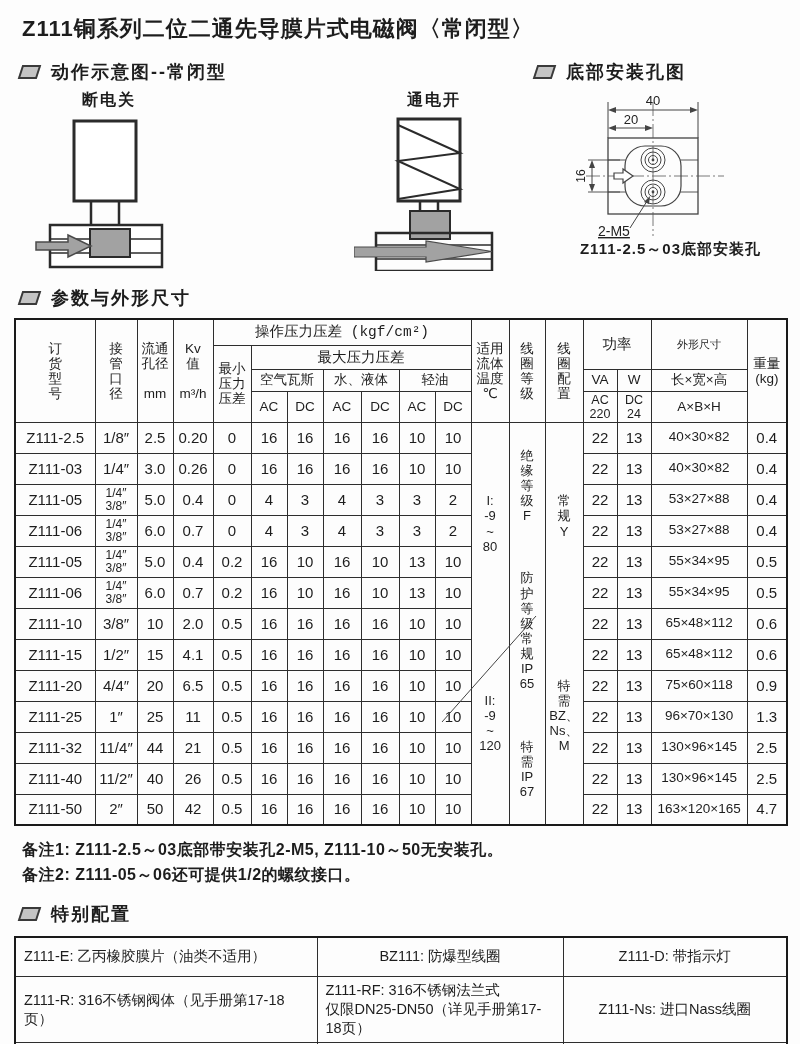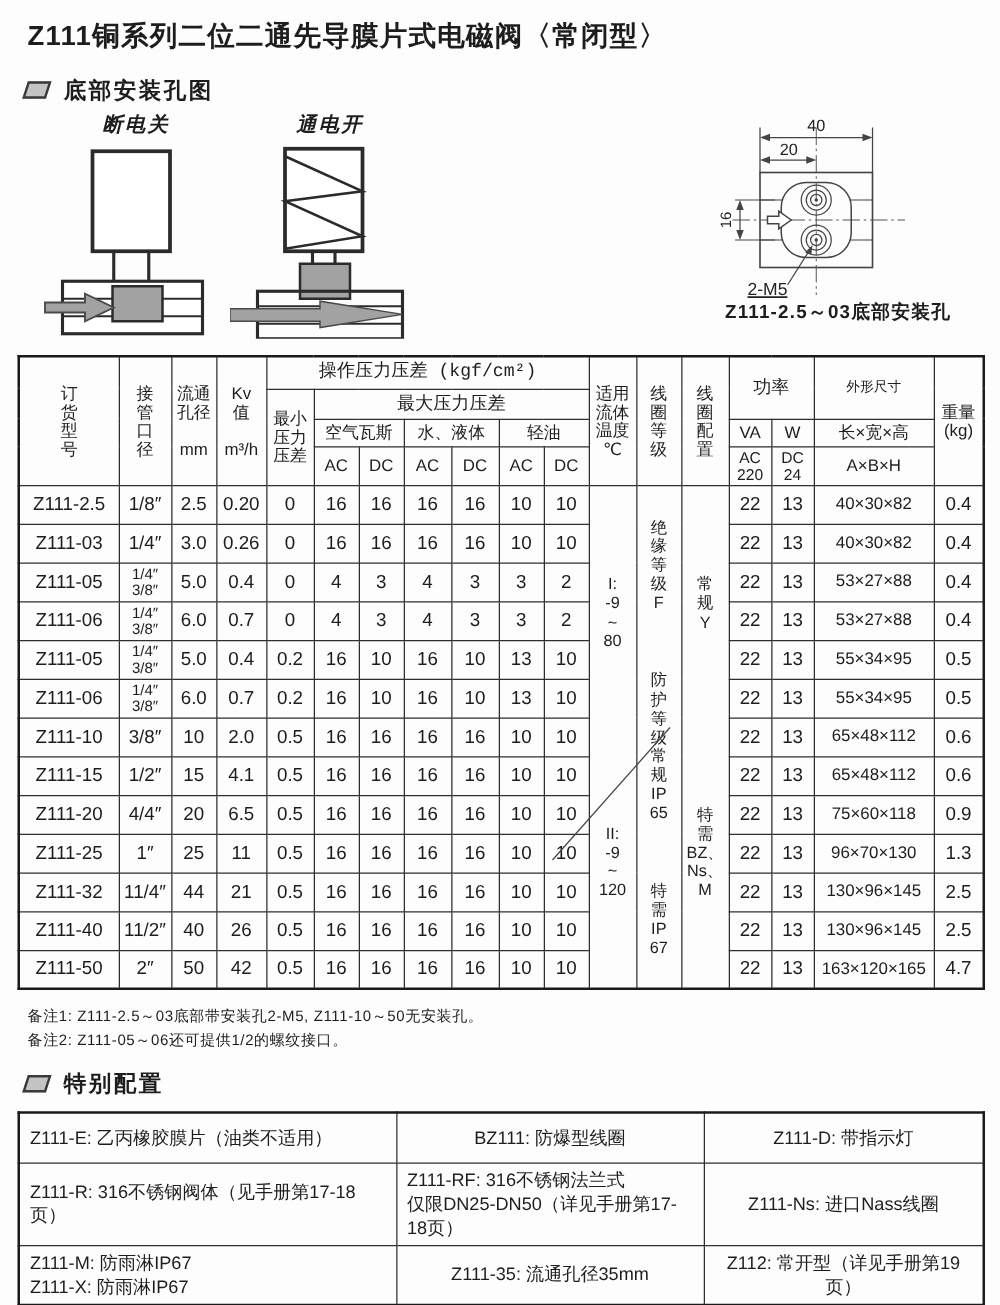--- a/index.html
+++ b/index.html
@@ -17,21 +17,21 @@
   .sec-row { display:flex; align-items:center; margin-top:14px; }
   .sec-head { display:flex; align-items:center; }
   .bullet {
     width:19px; height:14px; background:#c4c4c4; border:2px solid #3a3a3a;
     transform:skewX(-18deg); margin:0 12px 0 6px; flex:0 0 auto;
   }
   .sec-label { font-size:18px; font-weight:bold; letter-spacing:2px; }
 
   
   .diagrams { display:flex; margin-top:2px; height:190px; }
-  .valves { display:flex; width:500px; justify-content:flex-start; padding-left:20px;font-style:italic; }
+  .valves { display:flex; width:500px; justify-content:space-between; padding-left:20px; }
   .valve-fig { display:flex; flex-direction:column; align-items:center; }
   .valve-label { font-size:16px; font-weight:bold; letter-spacing:2px; margin:4px 0 0 0; }
   .mount-fig { margin-left:44px; display:flex; flex-direction:column; align-items:center; }
   .mount-caption { font-size:15px; font-weight:bold; letter-spacing:1px; margin-top:-4px; }
 
   
   .table-wrap { position:relative; margin-top:8px; width:774px; }
   table.mt { border-collapse:collapse; table-layout:fixed; width:772px; border:2px solid #1a1a1a; }
   table.mt th, table.mt td {
     border:1px solid #2e2e2e; text-align:center; vertical-align:middle;
@@ -40,21 +40,21 @@
   table.mt thead th { font-size:13.5px; line-height:1.12; }
   table.mt tbody td { font-size:15px; height:31px; line-height:1.05; }
   .pre { white-space:pre-line; }
   td.stacked { font-size:12px !important; line-height:1.02 !important; }
   td.dims { font-size:13.5px !important; }
   .vwrap { display:flex; flex-direction:column; justify-content:space-around; align-items:center; height:399px; }
   .vwrap .pre { font-size:13px; line-height:1.16; }
   .overlay { position:absolute; left:0; top:0; pointer-events:none; }
 
   .notes { margin:12px 0 0 8px; }
-  .note-line { font-size:12px; font-weight:normal; line-height:1.55; letter-spacing:0.5px; }
+  .note-line { font-size:16px; font-weight:bold; line-height:1.55; letter-spacing:0.5px; }
 
   
   table.sp { border-collapse:collapse; table-layout:fixed; width:772px; border:2px solid #1a1a1a; margin-top:10px; }
   table.sp td { border:1px solid #2e2e2e; font-size:14.5px; font-weight:normal; padding:4px 8px; vertical-align:middle; }
   table.sp tr:nth-child(1) td { height:40px; }
   table.sp tr:nth-child(2) td, table.sp tr:nth-child(3) td { height:48px; }
   td.sp-left { text-align:left; padding-left:14px; }
   td.sp-center { text-align:center; }
   .sp-flex { display:flex; align-items:center; gap:6px; }
   .sp-inline-left { display:inline-block; text-align:left; }
@@ -62,20 +62,24 @@
   svg text { font-family:"Liberation Sans","DejaVu Sans",sans-serif; }
 </style>
 </head>
 <body>
 
 <div class="page">
 
   <div class="doc-title">Z111铜系列二位二通先导膜片式电磁阀〈常闭型〉</div>
 
   <div class="sec-row" style="justify-content:space-between;">
+    <div class="sec-head">
+      <span class="bullet"></span>
+      <span class="sec-label">动作示意图--常闭型</span>
+    </div>
     <div class="sec-head" style="margin-right:100px;">
       <span class="bullet"></span>
       <span class="sec-label">底部安装孔图</span>
     </div>
   </div>
 
   <div class="diagrams">
     <div class="valves">
       <div class="valve-fig">
         <div class="valve-label">断电关</div>
@@ -153,20 +157,24 @@
         <path d="M56 87 h9 v-4 l10 7 -10 7 v-4 h-9 z" fill="#ffffff" stroke="#444" stroke-width="1.2"></path>
 
         <line x1="72" y1="142" x2="91" y2="112" stroke="#444" stroke-width="1"></line>
         <path d="M92 110 l-6 6 5 2 z" fill="#444"></path>
         <text x="40" y="150" font-size="14" fill="#222" text-decoration="underline">2-M5</text>
       </svg>
       <div class="mount-caption">Z111-2.5～03底部安装孔</div>
     </div>
   </div>
 
+  <div class="sec-row" style="margin-top:10px;">
+    <span class="bullet"></span>
+    <span class="sec-label">参数与外形尺寸</span>
+  </div>
 
   <div class="table-wrap">
     <table class="mt">
       <colgroup>
         <col style="width:80px">
           <col style="width:42px">
           <col style="width:36px">
           <col style="width:40px">
         <col style="width:38px">
           <col style="width:36px">

